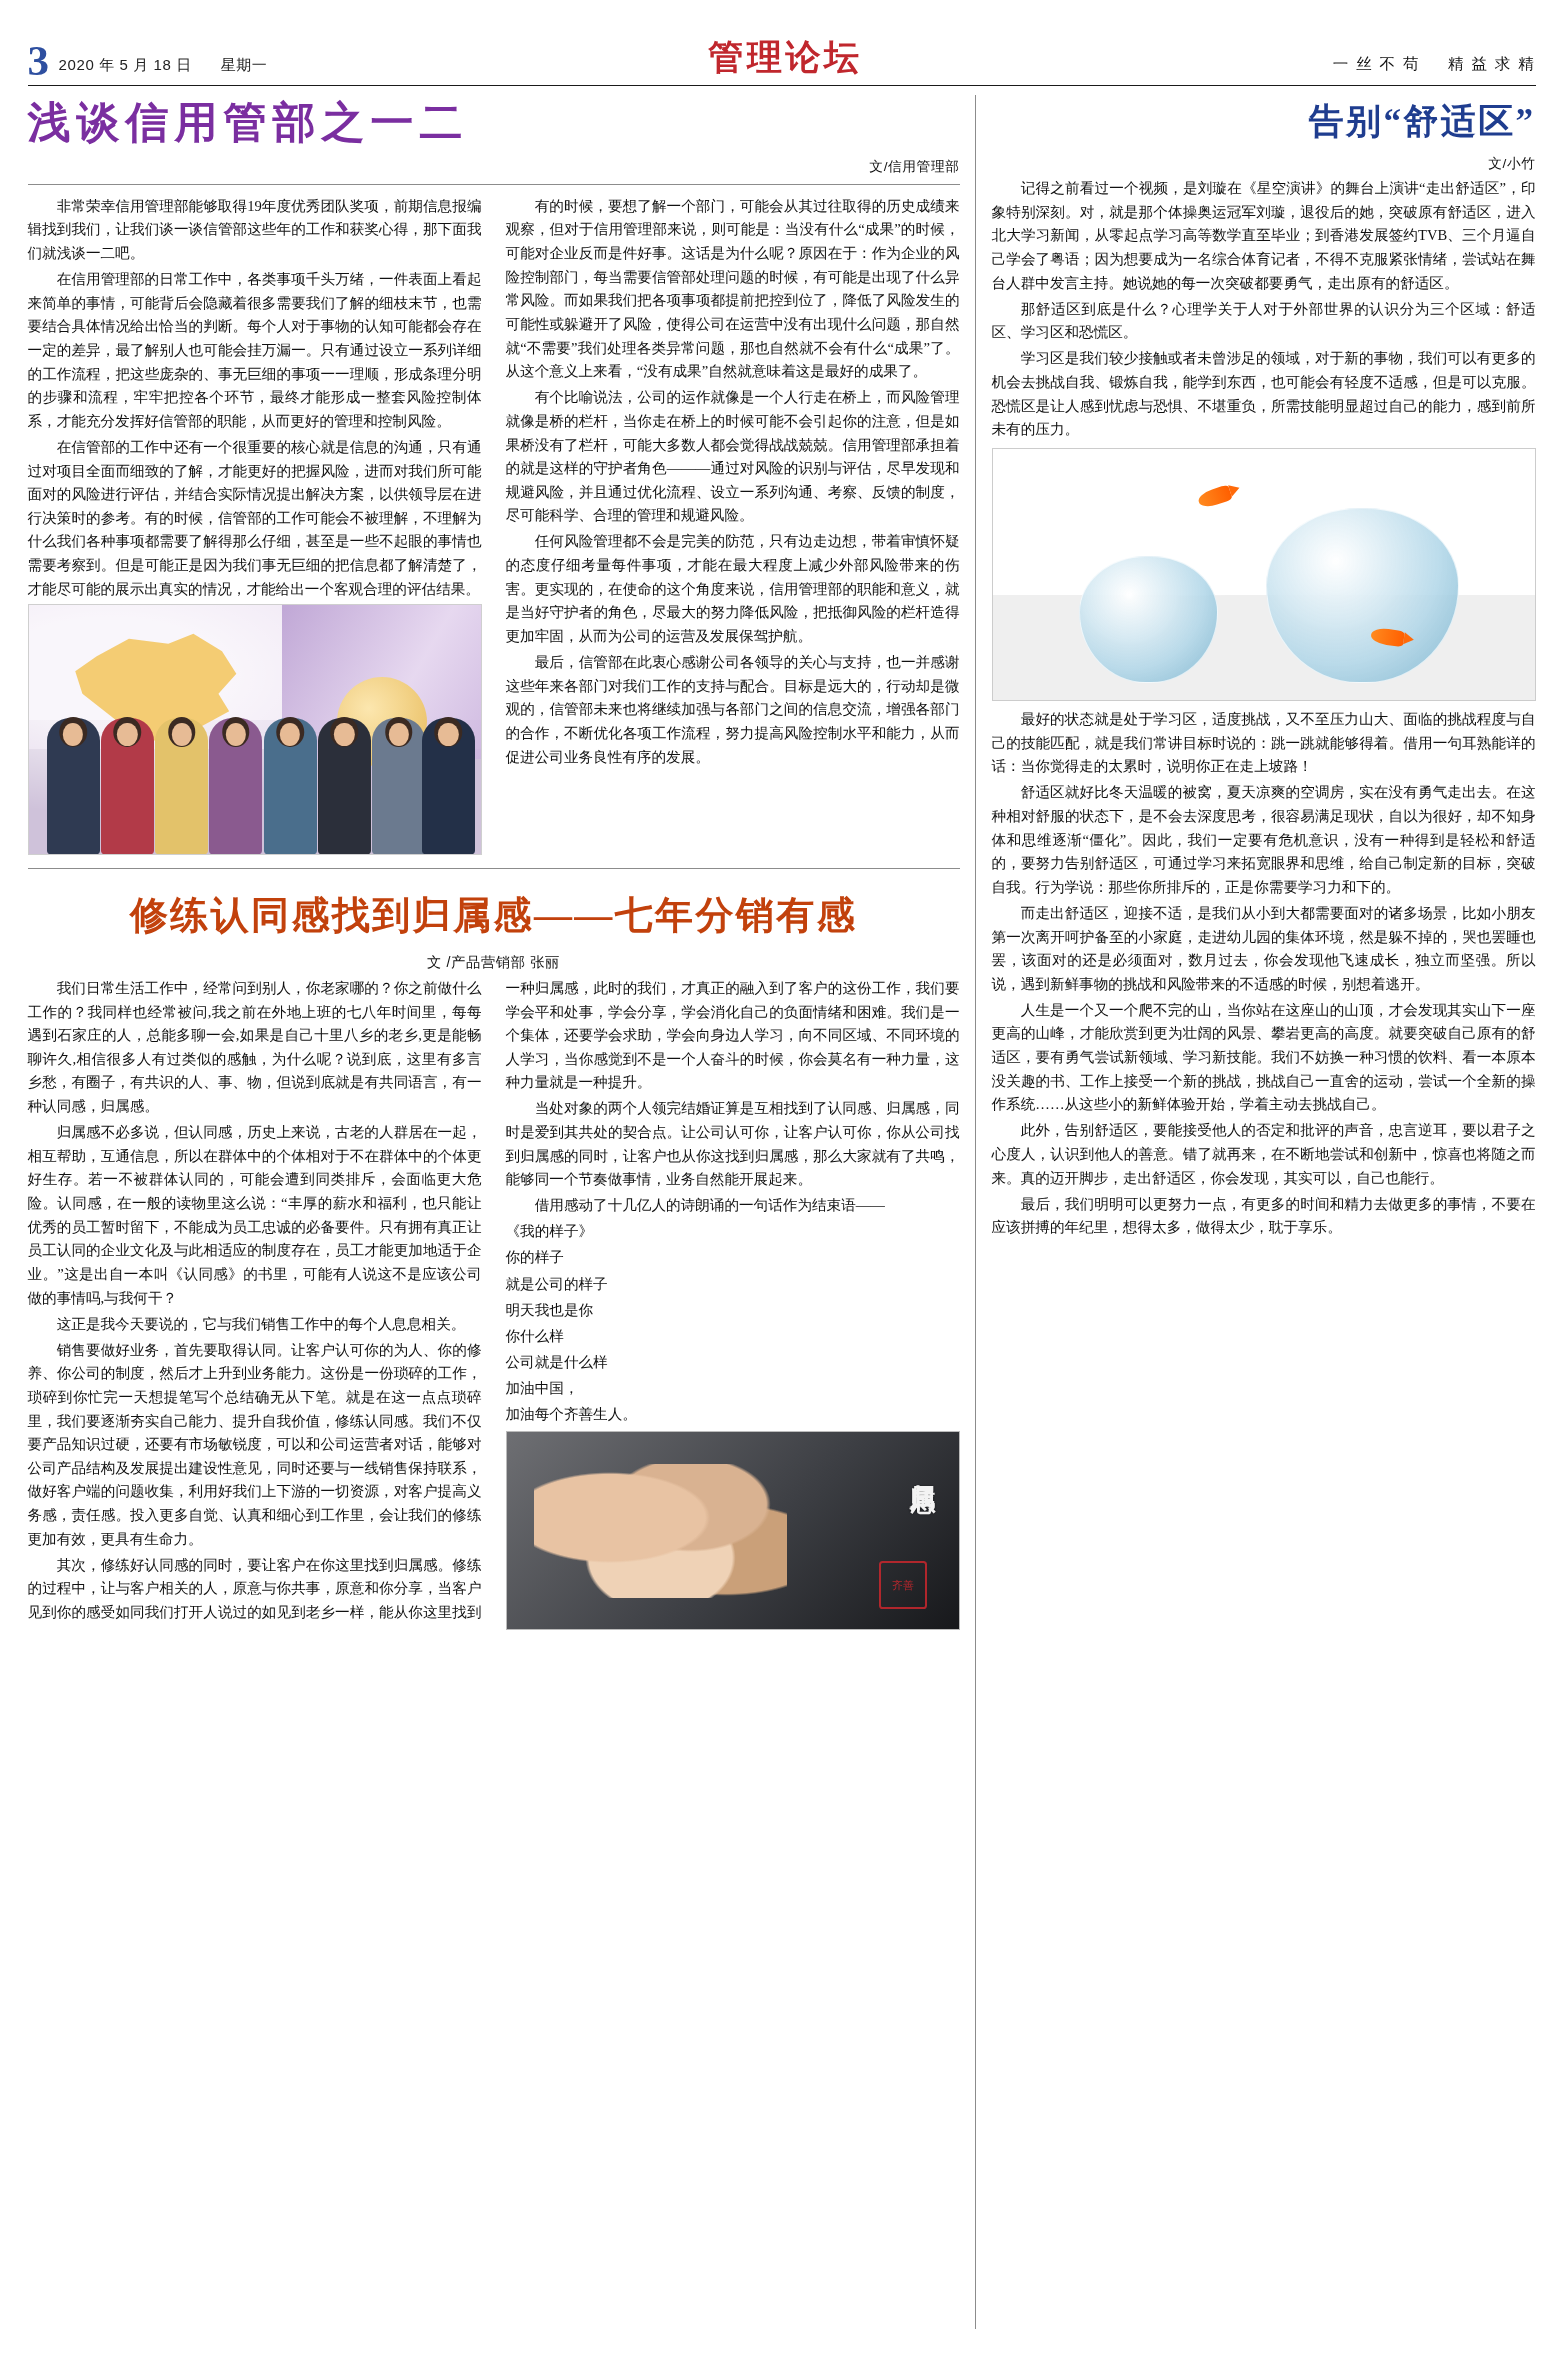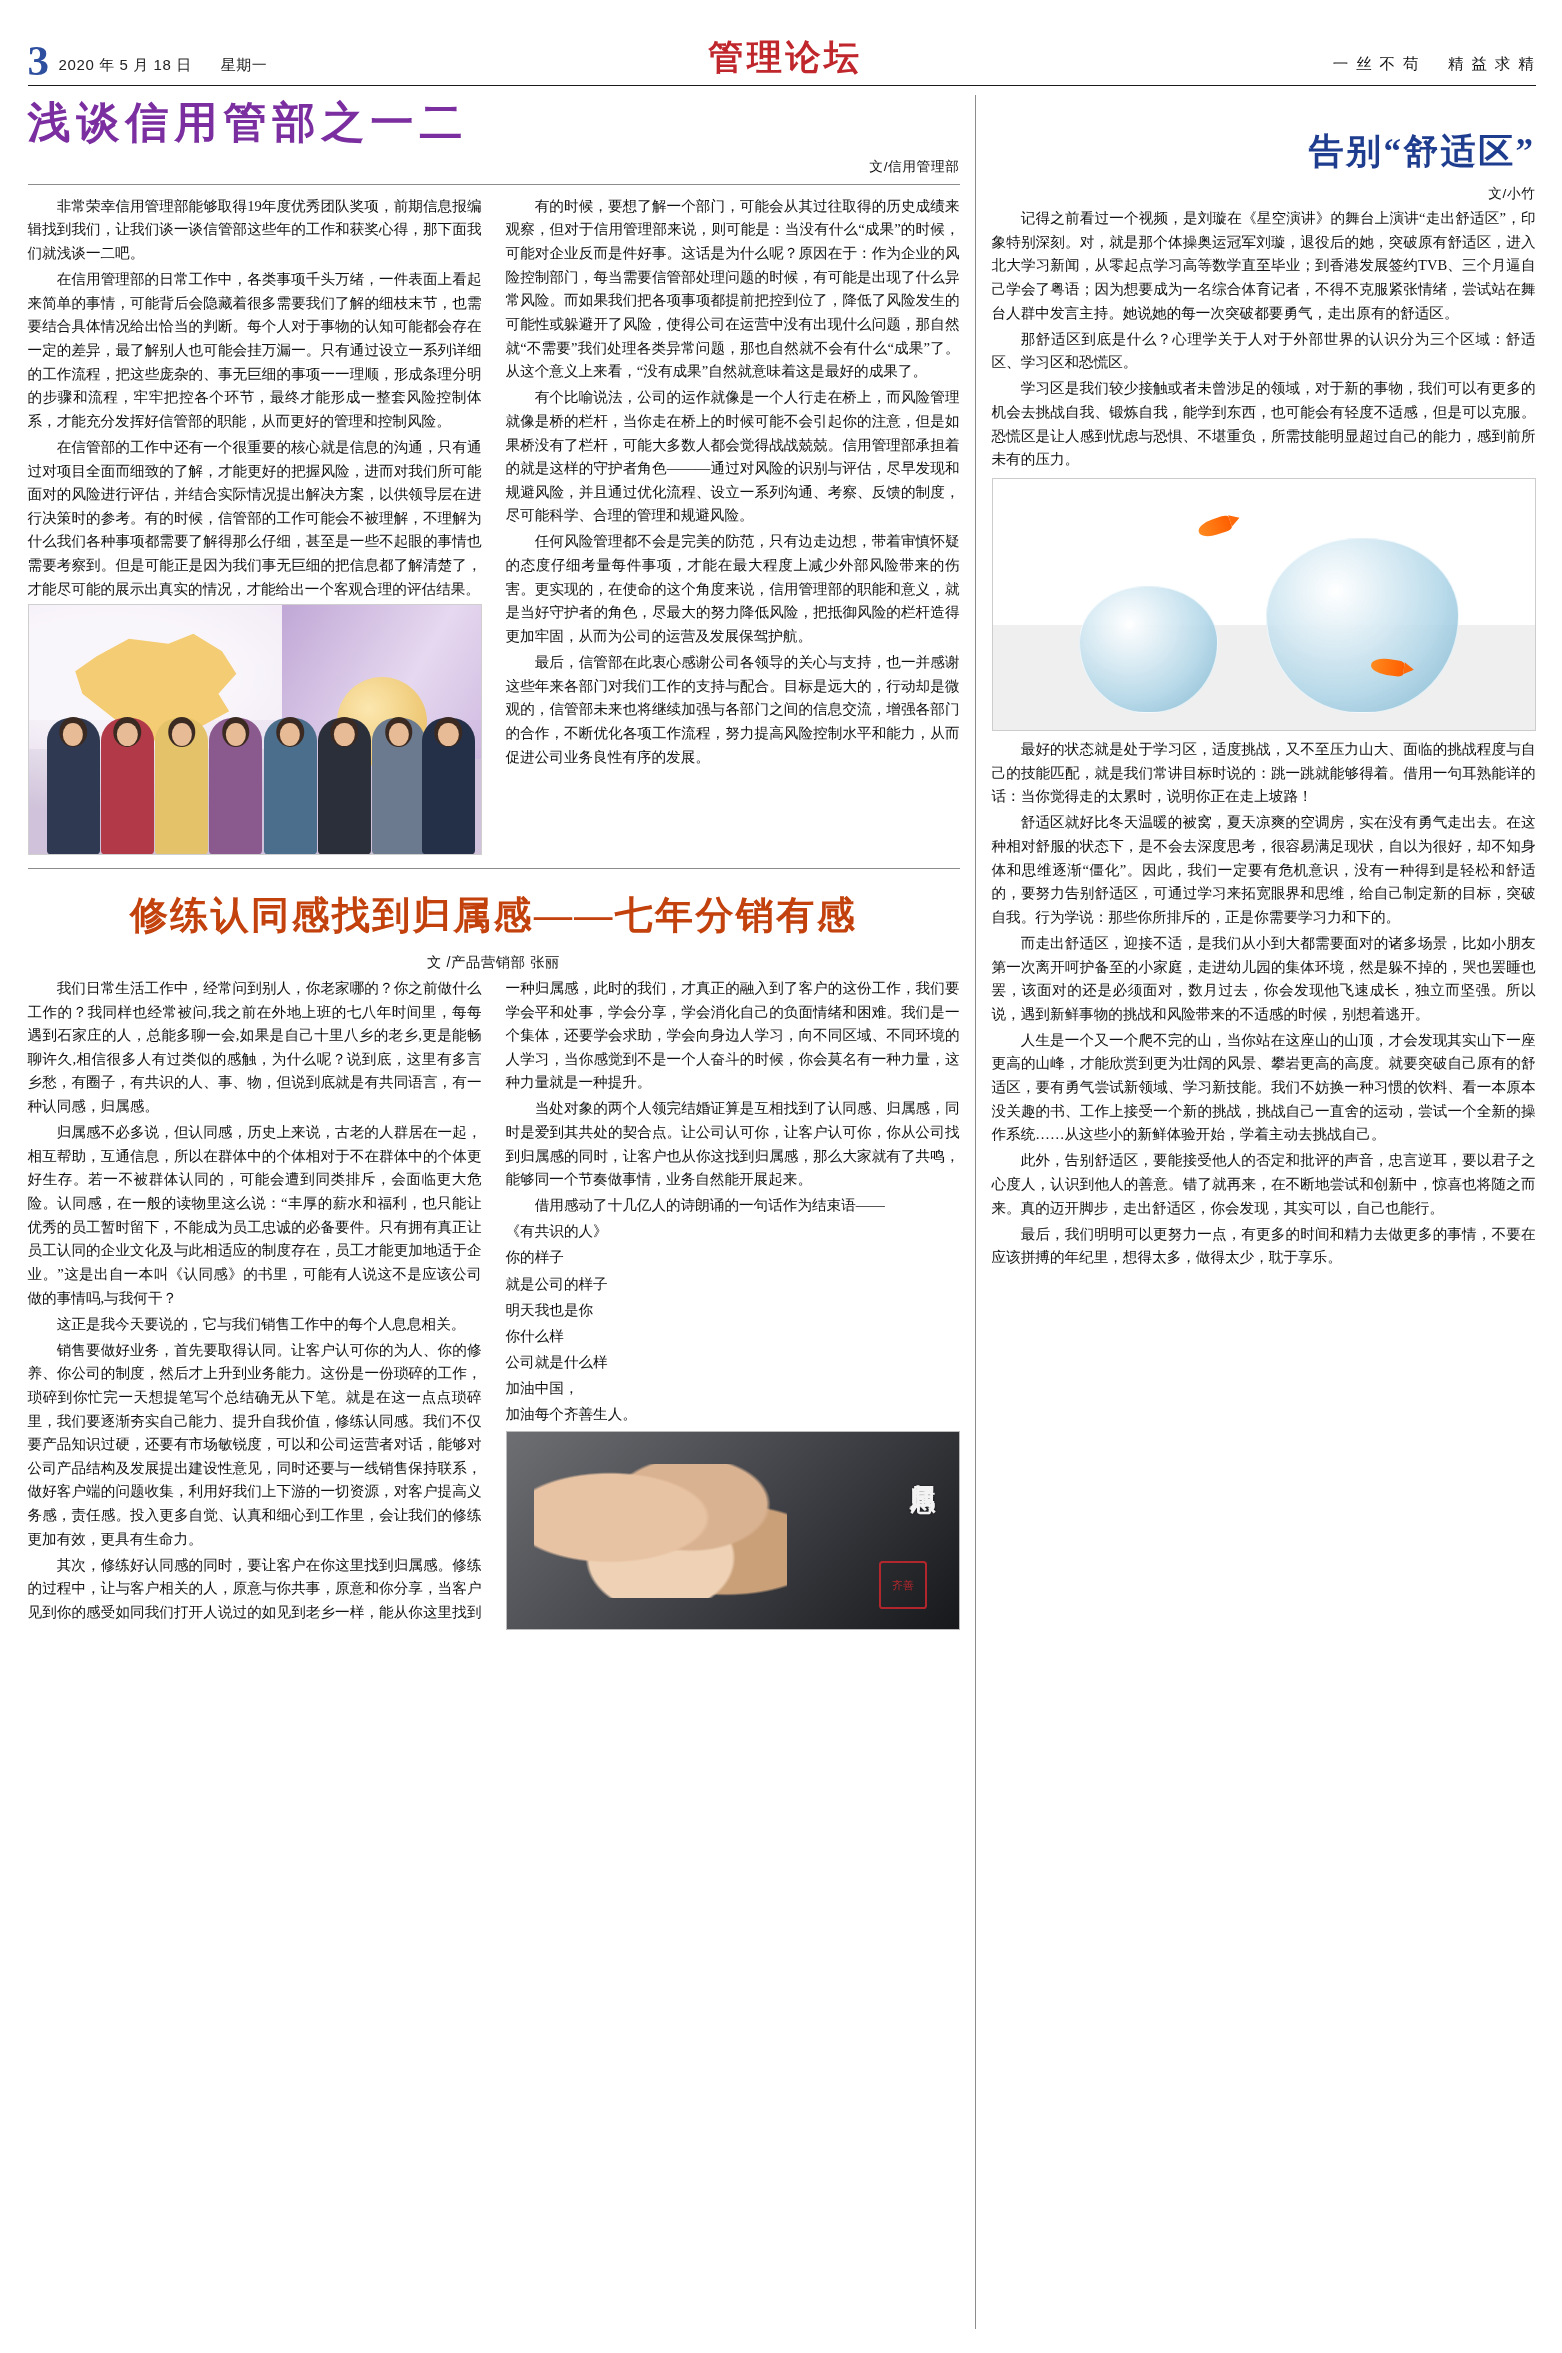--- a/index.html
+++ b/index.html
@@ -66,21 +66,21 @@
   .mast-slogan .sp{display:inline-block;width:15.5px;}
 
   
   .body-grid{
     display:flex;
     margin-top:9.6px;
     height:2234px;
   }
   .col-left{width:932px;display:flex;flex-direction:column;}
   .vrule{width:0;border-left:0.6px solid #8c8c8c;margin:0 15.5px;}
-  .col-right{width:auto;flex:1;display:flex;flex-direction:column;margin-top:30px;}
+  .col-right{width:auto;flex:1;display:flex;flex-direction:column;}
 
   
   .art1-head{
     text-align:left;
     margin-top:3.6px;
   }
   .art1-title{
     font-size:43px;
     font-weight:700;
     color:#7a2ea0;
@@ -336,21 +336,21 @@
         <div class="two-col">
           <p>我们日常生活工作中，经常问到别人，你老家哪的？你之前做什么工作的？我同样也经常被问,我之前在外地上班的七八年时间里，每每遇到石家庄的人，总能多聊一会,如果是自己十里八乡的老乡,更是能畅聊许久,相信很多人有过类似的感触，为什么呢？说到底，这里有多言乡愁，有圈子，有共识的人、事、物，但说到底就是有共同语言，有一种认同感，归属感。</p>
           <p>归属感不必多说，但认同感，历史上来说，古老的人群居在一起，相互帮助，互通信息，所以在群体中的个体相对于不在群体中的个体更好生存。若一不被群体认同的，可能会遭到同类排斥，会面临更大危险。认同感，在一般的读物里这么说：“丰厚的薪水和福利，也只能让优秀的员工暂时留下，不能成为员工忠诚的必备要件。只有拥有真正让员工认同的企业文化及与此相适应的制度存在，员工才能更加地适于企业。”这是出自一本叫《认同感》的书里，可能有人说这不是应该公司做的事情吗,与我何干？</p>
           <p>这正是我今天要说的，它与我们销售工作中的每个人息息相关。</p>
           <p>销售要做好业务，首先要取得认同。让客户认可你的为人、你的修养、你公司的制度，然后才上升到业务能力。这份是一份琐碎的工作，琐碎到你忙完一天想提笔写个总结确无从下笔。就是在这一点点琐碎里，我们要逐渐夯实自己能力、提升自我价值，修练认同感。我们不仅要产品知识过硬，还要有市场敏锐度，可以和公司运营者对话，能够对公司产品结构及发展提出建设性意见，同时还要与一线销售保持联系，做好客户端的问题收集，利用好我们上下游的一切资源，对客户提高义务感，责任感。投入更多自觉、认真和细心到工作里，会让我们的修练更加有效，更具有生命力。</p>
           <p>其次，修练好认同感的同时，要让客户在你这里找到归属感。修练的过程中，让与客户相关的人，原意与你共事，原意和你分享，当客户见到你的感受如同我们打开人说过的如见到老乡一样，能从你这里找到一种归属感，此时的我们，才真正的融入到了客户的这份工作，我们要学会平和处事，学会分享，学会消化自己的负面情绪和困难。我们是一个集体，还要学会求助，学会向身边人学习，向不同区域、不同环境的人学习，当你感觉到不是一个人奋斗的时候，你会莫名有一种力量，这种力量就是一种提升。</p>
           <p>当处对象的两个人领完结婚证算是互相找到了认同感、归属感，同时是爱到其共处的契合点。让公司认可你，让客户认可你，你从公司找到归属感的同时，让客户也从你这找到归属感，那么大家就有了共鸣，能够同一个节奏做事情，业务自然能开展起来。</p>
           <p>借用感动了十几亿人的诗朗诵的一句话作为结束语——</p>
 
           <div class="poem">
-            <p class="pt">《有共识的人》</p>
+            <p class="pt">《我的样子》</p>
             <p class="pt">你的样子</p>
             <p class="pt">就是公司的样子</p>
             <p class="pt">明天我也是你</p>
             <p class="pt">你什么样</p>
             <p class="pt">公司就是什么样</p>
             <p class="pt">加油中国，</p>
             <p class="pt">加油每个齐善生人。</p>
           </div>
 
           <div class="photo2">

